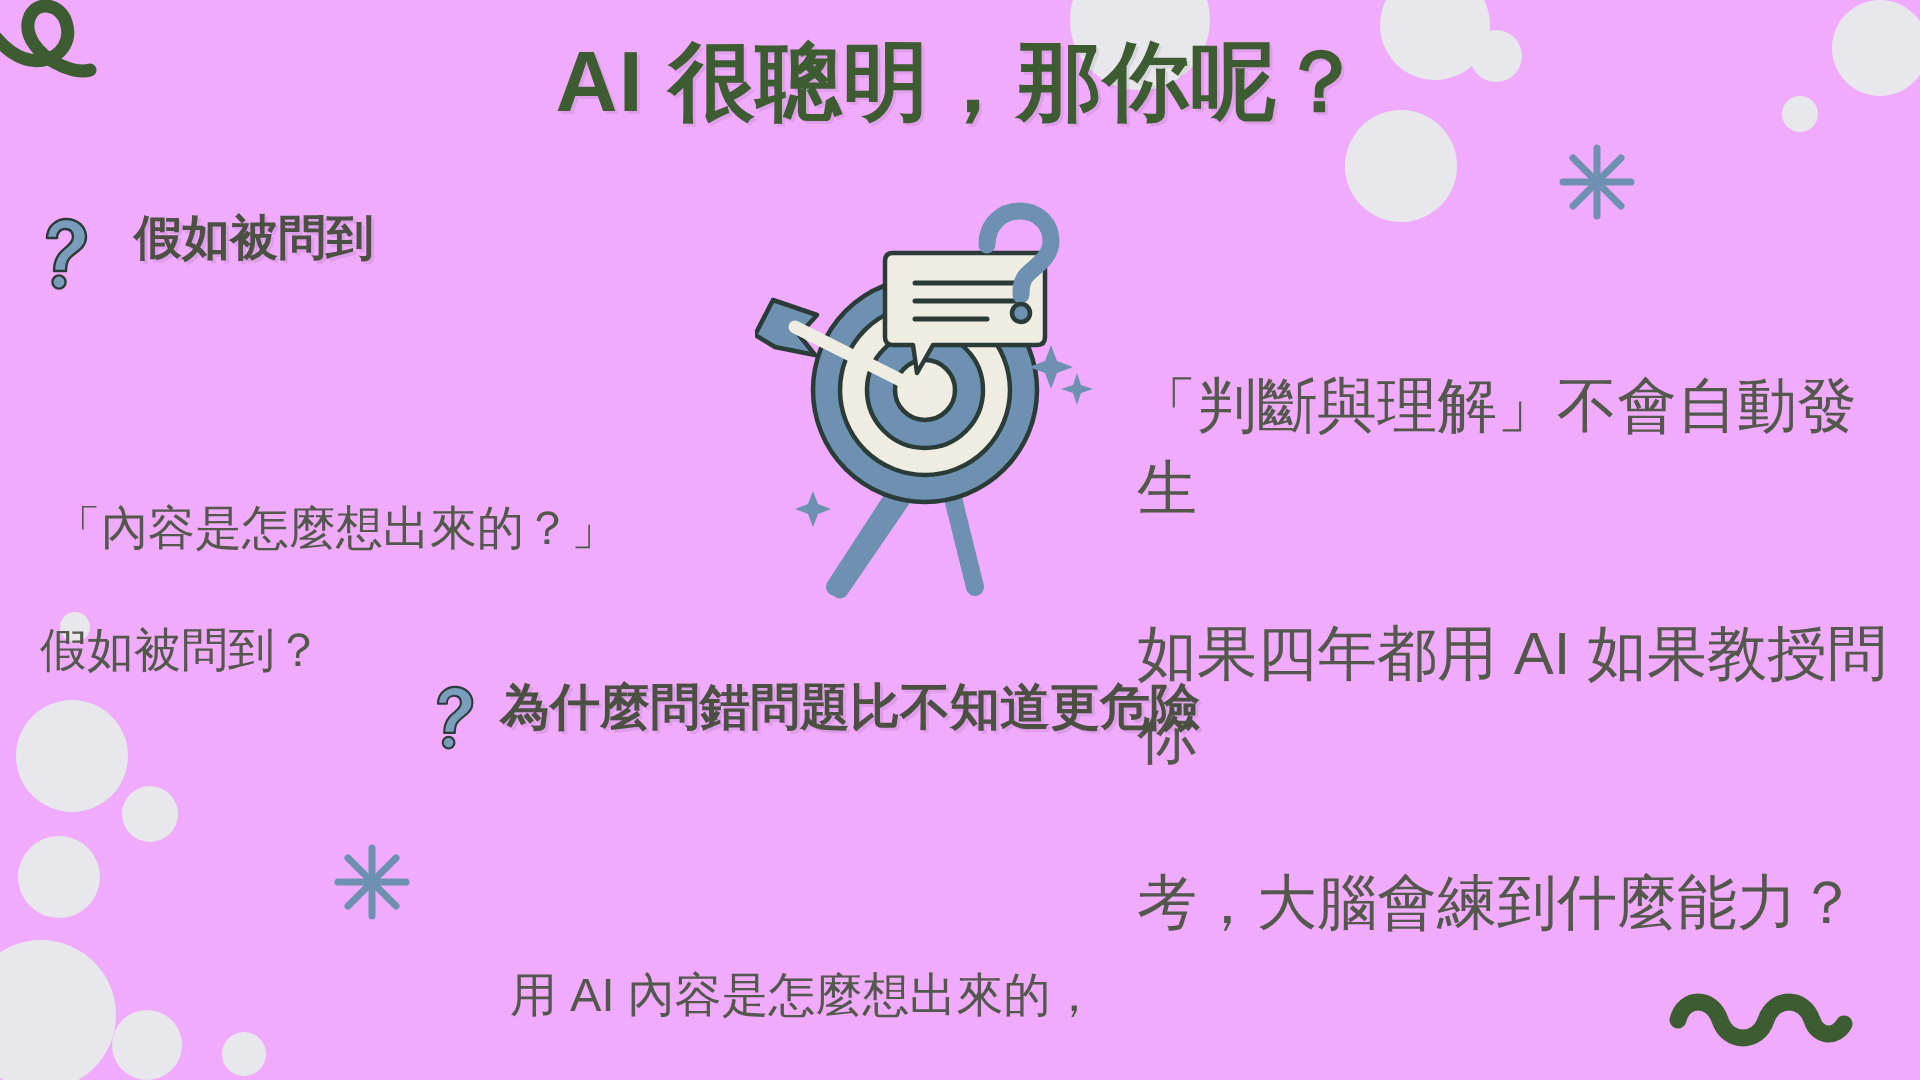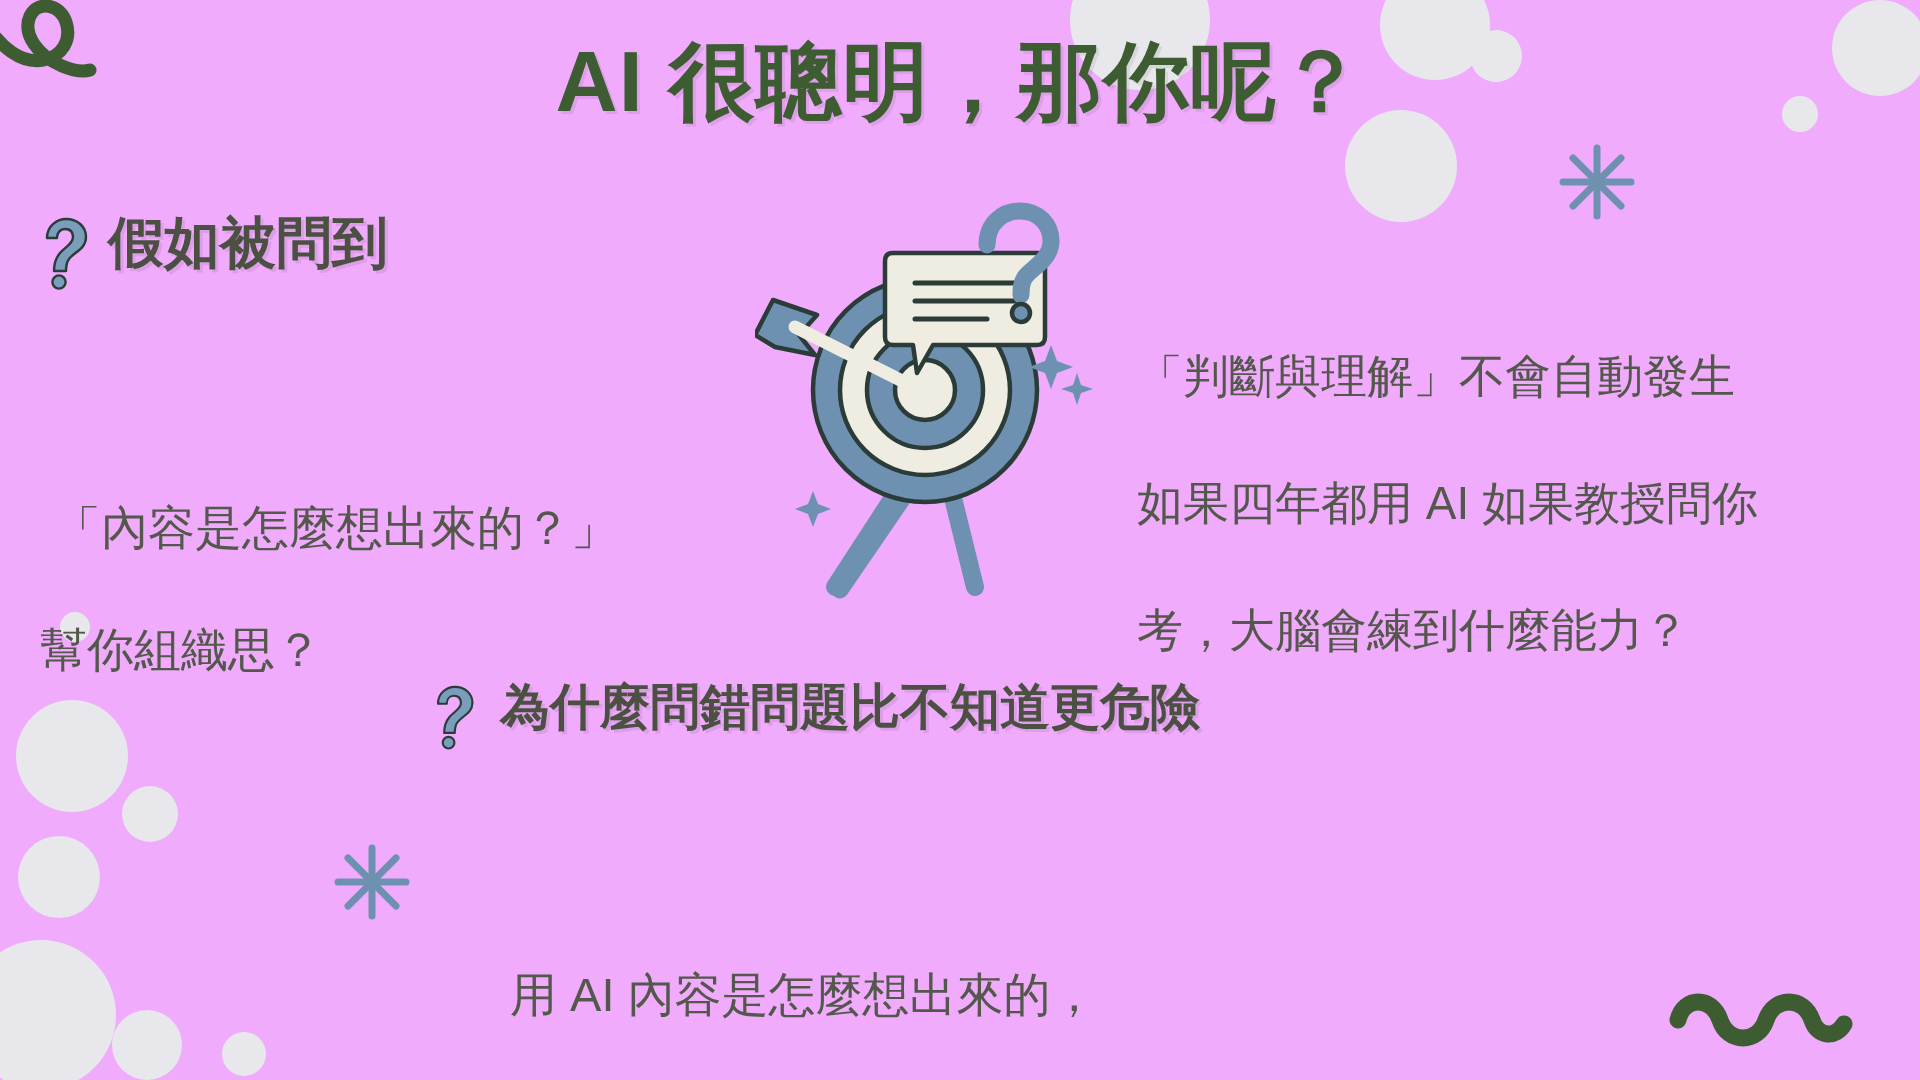--- a/index.html
+++ b/index.html
@@ -68,36 +68,36 @@
     text-shadow: 3px 3px 0 rgba(0,0,0,0.08);
     white-space: nowrap;
   }
   .body-text {
     color: #54584c;
     white-space: pre-line;
   }
 
   
   #block-ask { left: 38px; top: 212px; width: 660px; }
-  #block-ask .head-text { font-size: 56px; line-height: 1.1; margin-left: 4px; }
+  #block-ask .head-text { font-size: 48px; line-height: 1.1; margin-left: 30px; }
   #block-ask .qmark { margin-top: 4px; }
   #block-ask .body-text {
     font-size: 47px;
     line-height: 1.30;
     margin-top: 24px;
     margin-left: 2px;
   }
   #block-ask .indent { padding-left: 14px; display: block; }
 
   
   #block-correct { left: 1115px; top: 262px; width: 800px; }
   #block-correct .head-text { font-size: 48px; line-height: 1.1; margin-left: 8px; }
   #block-correct .qmark { margin-top: 2px; }
   #block-correct .body-text {
-    font-size: 46px;
+    font-size: 60px;
     line-height: 1.38;
     margin-top: 20px;
     margin-left: 22px;
   }
 
   
   #block-danger { left: 430px; top: 680px; width: 1080px; }
   #block-danger .head-text { font-size: 50px; line-height: 1.1; margin-left: 10px; }
   #block-danger .qmark { margin-top: 4px; }
   #block-danger .body-text {
@@ -167,21 +167,21 @@
     <div class="head-row">
       <svg class="qmark" width="52" height="74" viewBox="0 0 52 74">
         <path d="M 9 22 C 9 9, 20 3, 28 3 C 40 3, 48 11, 48 21 C 48 33, 36 36, 31 43 C 28 47, 28 51, 28 55 L 16 55 C 16 48, 17 43, 22 37 C 27 31, 35 28, 35 21 C 35 16, 32 13, 27 13 C 22 13, 19 17, 19 22 Z" fill="#7a9dbc" stroke="#2a3b38" stroke-width="2.4" stroke-linejoin="round"></path>
         <ellipse cx="21" cy="66" rx="6.6" ry="6.6" fill="#7a9dbc" stroke="#2a3b38" stroke-width="2.4"></ellipse>
       </svg>
       <div class="head-text">假如被問到</div>
     </div>
     <div class="body-text">
       <br>
       <span class="indent">「內容是怎麼想出來的？」</span>
-      <span>幫你組織思？</span>
+      <span>假如被問到？</span>
     </div>
   </div>
 
   <div class="block" id="block-correct">
     <div class="body-text">
       <span>「判斷與理解」不會自動發生</span><br>
       <span>如果四年都用 AI 如果教授問你</span><br>
       <span>考，大腦會練到什麼能力？</span>
     </div>
   </div>

